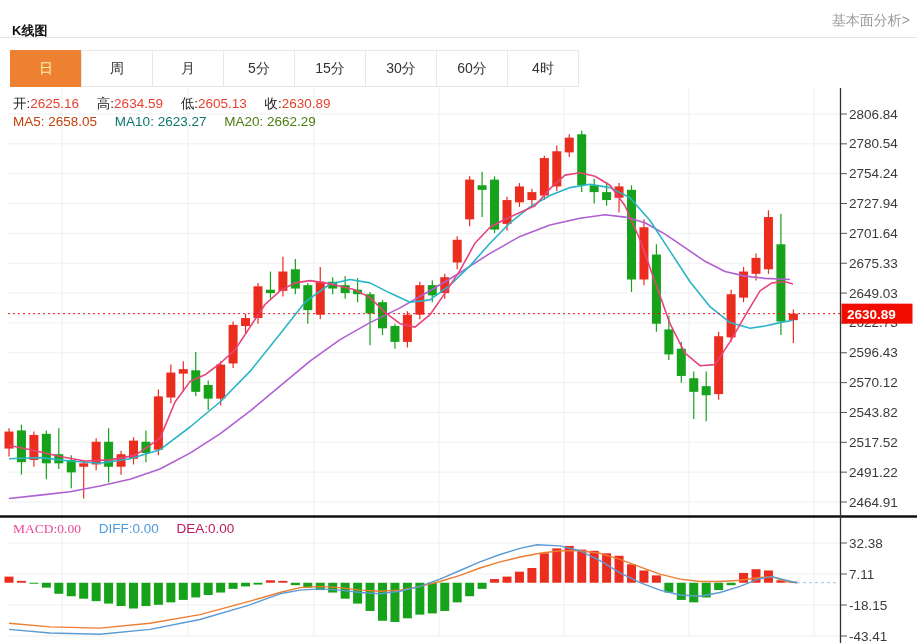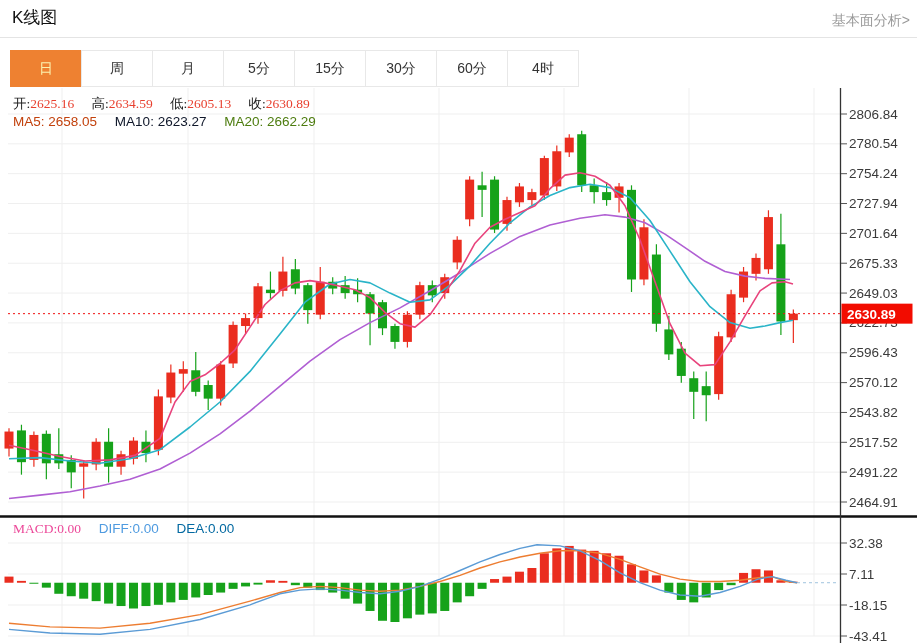--- a/index.html
+++ b/index.html
@@ -1,34 +1,34 @@
 <!DOCTYPE html>
 <html><head>
 <meta charset="utf-8">
 <style>
   html,body{margin:0;padding:0;background:#fff;}
   #app{position:relative;width:917px;height:644px;background:#fff;overflow:hidden;
        font-family:"Liberation Sans","DejaVu Sans",sans-serif;}
-  .title{position:absolute;left:12px;top:6px;font-size:17px;font-weight:normal;color:#111;}
+  .title{position:absolute;left:12px;top:22px;font-size:13px;font-weight:bold;color:#111;}
   .fund-link{position:absolute;right:7px;top:12px;font-size:14px;color:#999;text-decoration:none;cursor:pointer;}
   .top-divider{position:absolute;left:0;top:37px;width:917px;height:1px;background:#e4e4e4;}
   .tabbar{position:absolute;left:10px;top:50px;display:flex;z-index:5;}
   .tab{width:70px;height:35px;line-height:35px;text-align:center;font-size:14px;color:#333;
        background:#fff;border:1px solid #e8e8e8;margin-left:-1px;cursor:pointer;}
   .tab:first-child{margin-left:0;}
   .tab.selected{background:#ee8131;border-color:#ee8131;color:#fbf2ae;}
   .info-row{position:absolute;left:13px;font-size:13.5px;z-index:4;white-space:nowrap;}
-  .quote-row{top:95px;font-family:Liberation Serif, serif;}
+  .quote-row{top:95px;}
   .ma-row{top:114px;}
   .macd-row{top:521px;}
   .lab{color:#222;}
   .val-red{color:#e8402f;}
   .gap{display:inline-block;width:14px;}
-  .ma5{color:#c2410c;} .ma10{color:#0f172a;} .ma20{color:#4d7c0f;text-align:center;}
-  .macd-red{color:#ec4899;font-family:Liberation Serif, serif;} .diff-blue{color:#4f9be0;} .dea-orange{color:#0369a1;}
+  .ma5{color:#c2410c;} .ma10{color:#0f766e;} .ma20{color:#4d7c0f;text-align:center;}
+  .macd-red{color:#ec4899;font-family:Liberation Serif, serif;} .diff-blue{color:#4f9be0;} .dea-orange{color:#be185d;}
   #chart-svg{position:absolute;left:0;top:0;z-index:1;}
 </style>
 </head>
 <body>
 
 <div id="app">
   <div class="title">K线图</div>
   <a class="fund-link">基本面分析&gt;</a>
   <div class="top-divider"></div>
 

